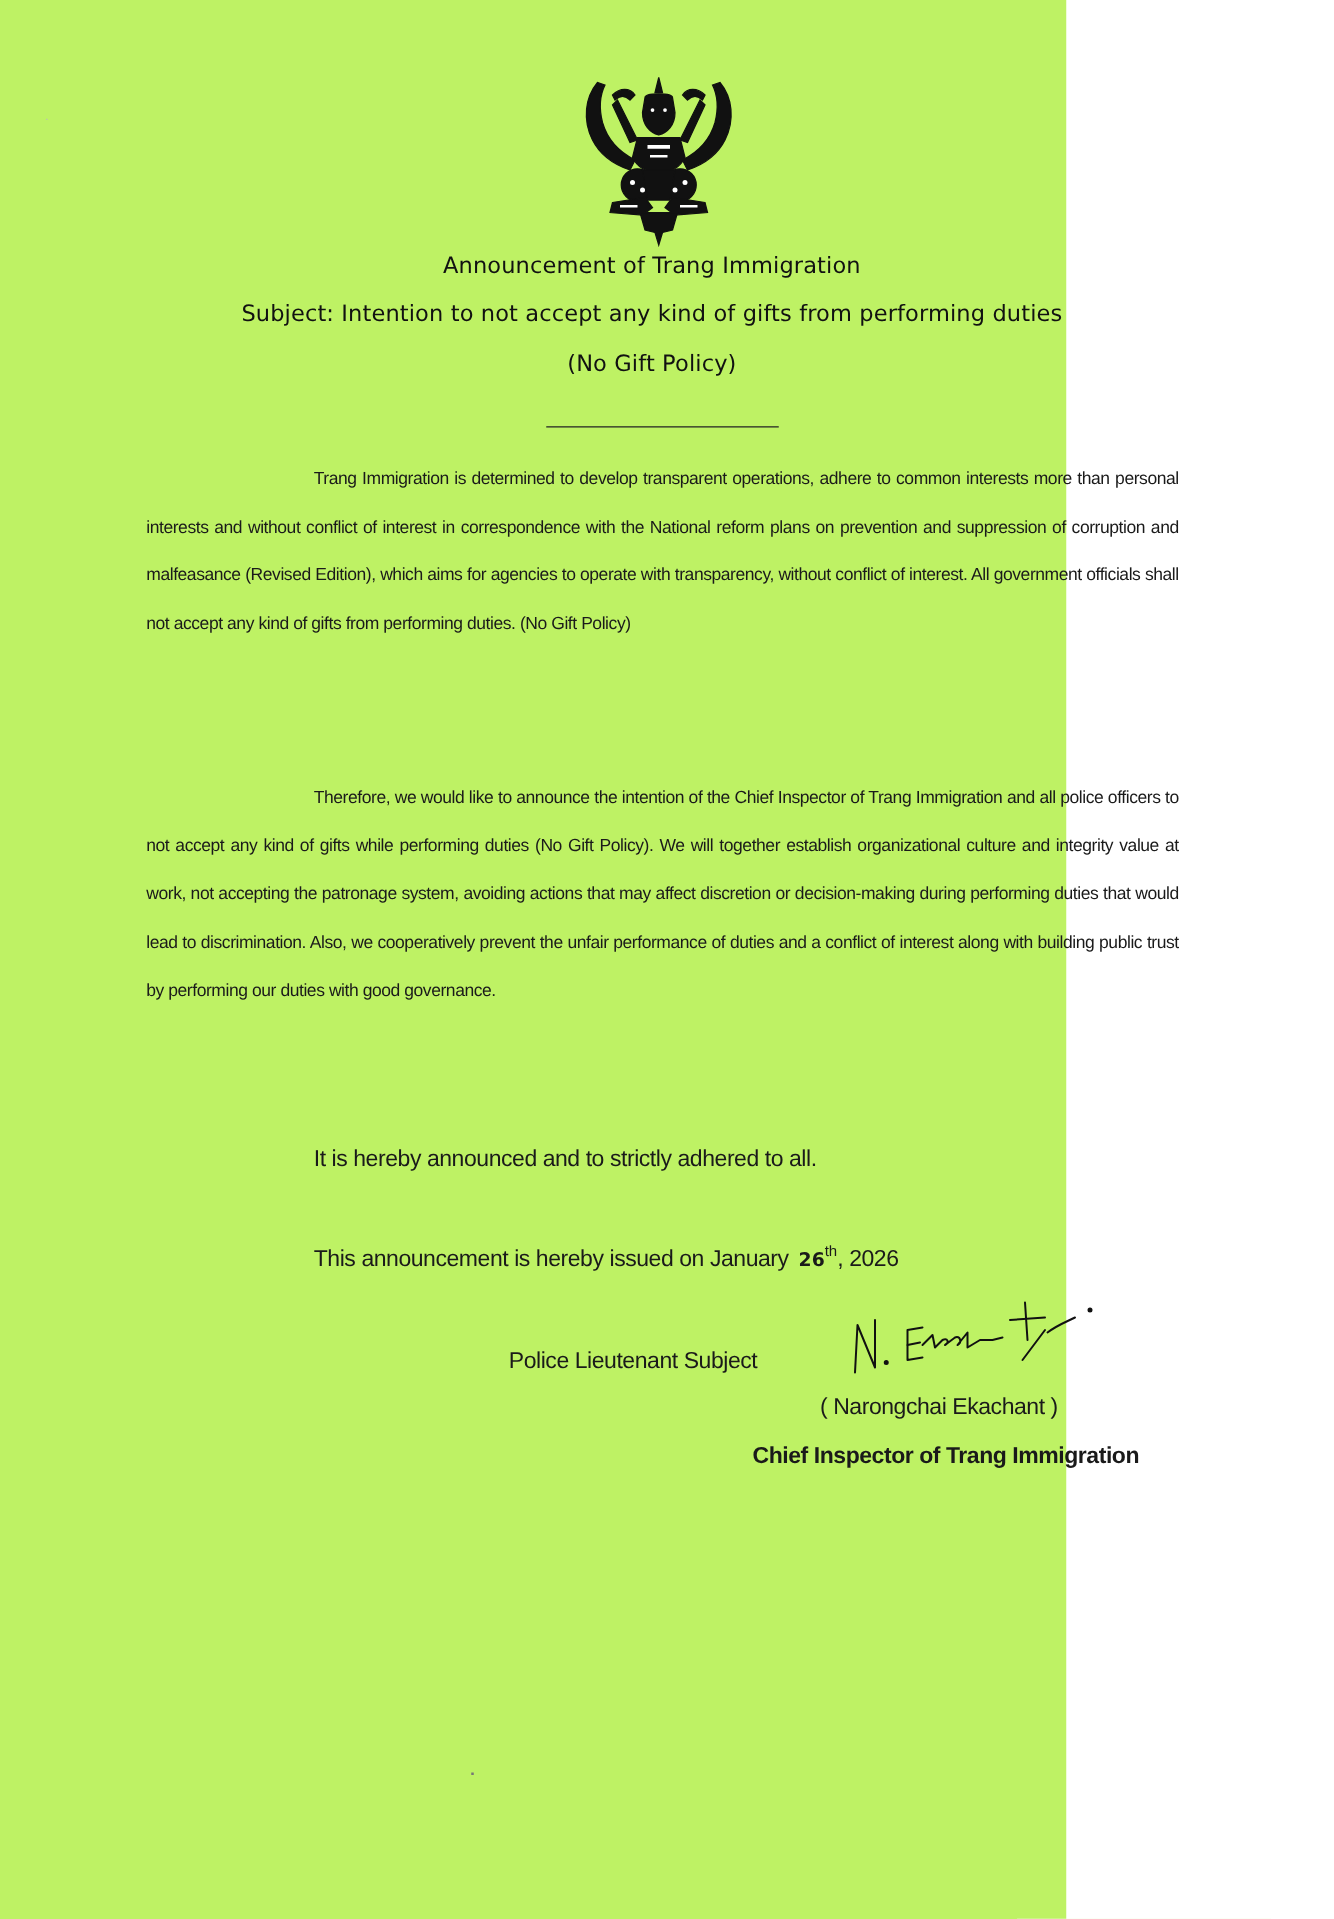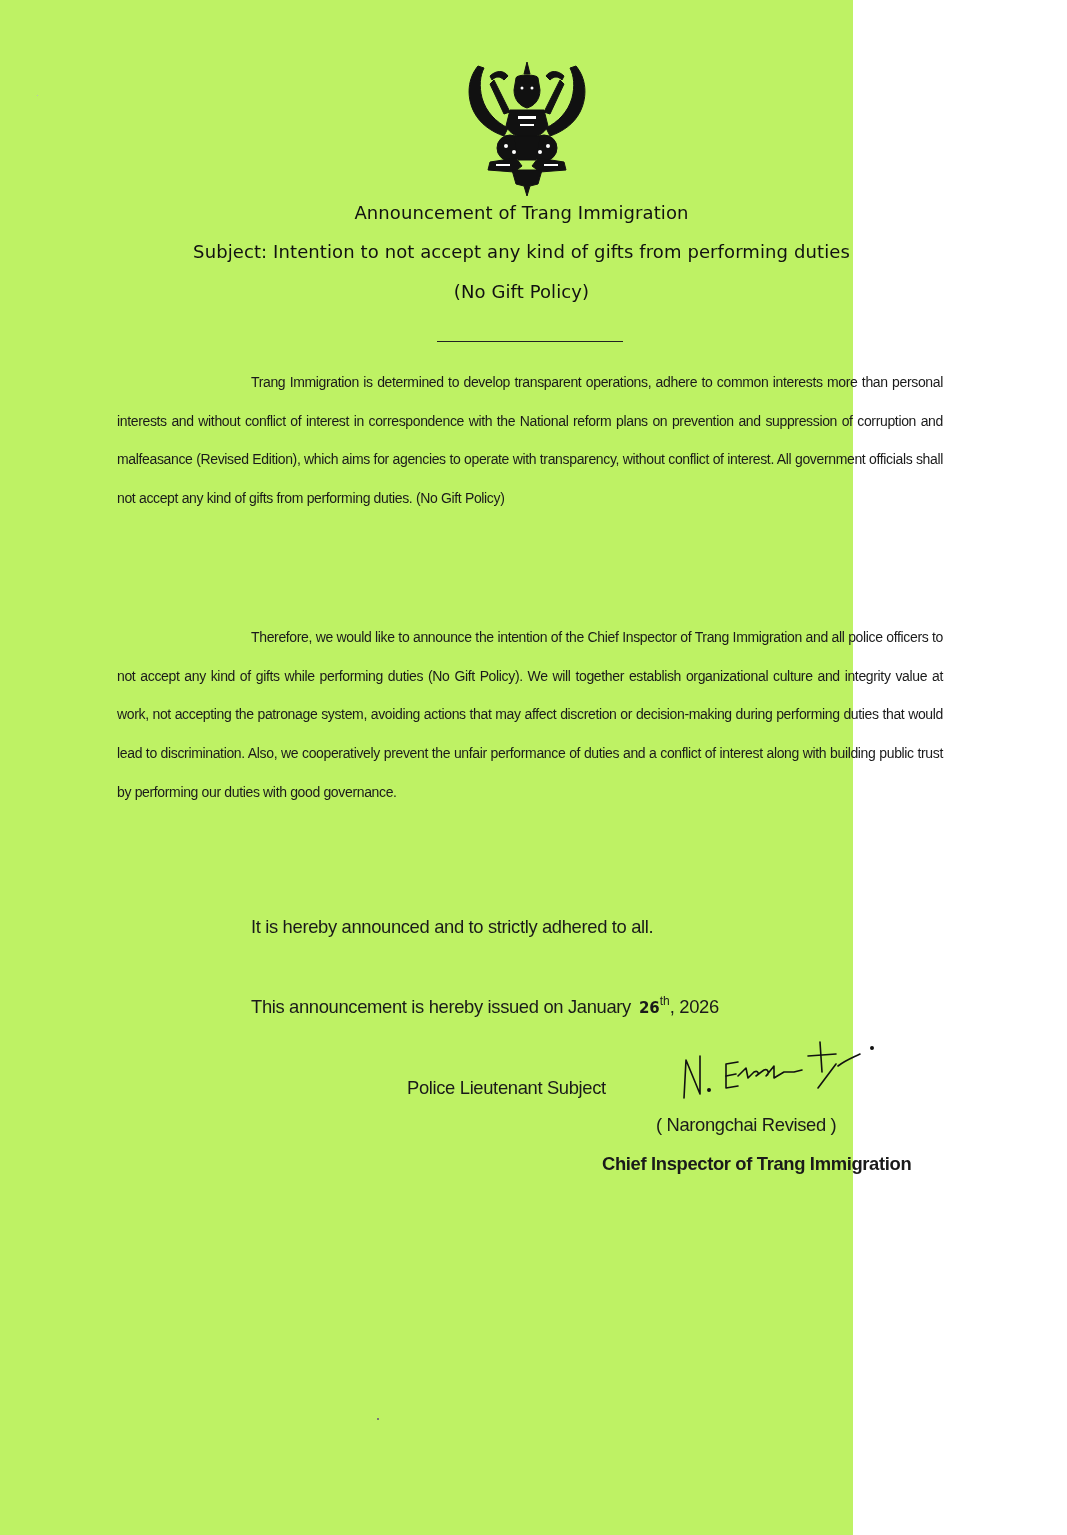--- a/index.html
+++ b/index.html
@@ -176,18 +176,18 @@
     <path d="M50 46 L60 44"></path>
 
     <path d="M62 46 L70 38 L72 48 L78 42 C82 40 84 44 80 46 L88 40 C92 38 94 44 90 46 L98 36 L98 48 L108 42 L118 42 L126 40"></path>
     <path d="M144 12 L146 42"></path>
     <path d="M132 26 L160 24"></path>
     <path d="M160 34 L142 58"></path>
     <path d="M162 36 C170 30 176 28 184 24"></path>
     <circle cx="196" cy="18" r="1.2" fill="#111"></circle>
   </svg>
 
-  <div class="line-single name">( Narongchai  Revised )</div>
+  <div class="line-single name">( Narongchai  Ekachant )</div>
   <div class="line-single position">Chief Inspector of Trang Immigration</div>
 
   <div class="speck speck1"></div>
   <div class="speck speck2"></div>
 </div>
 
 </body></html>

